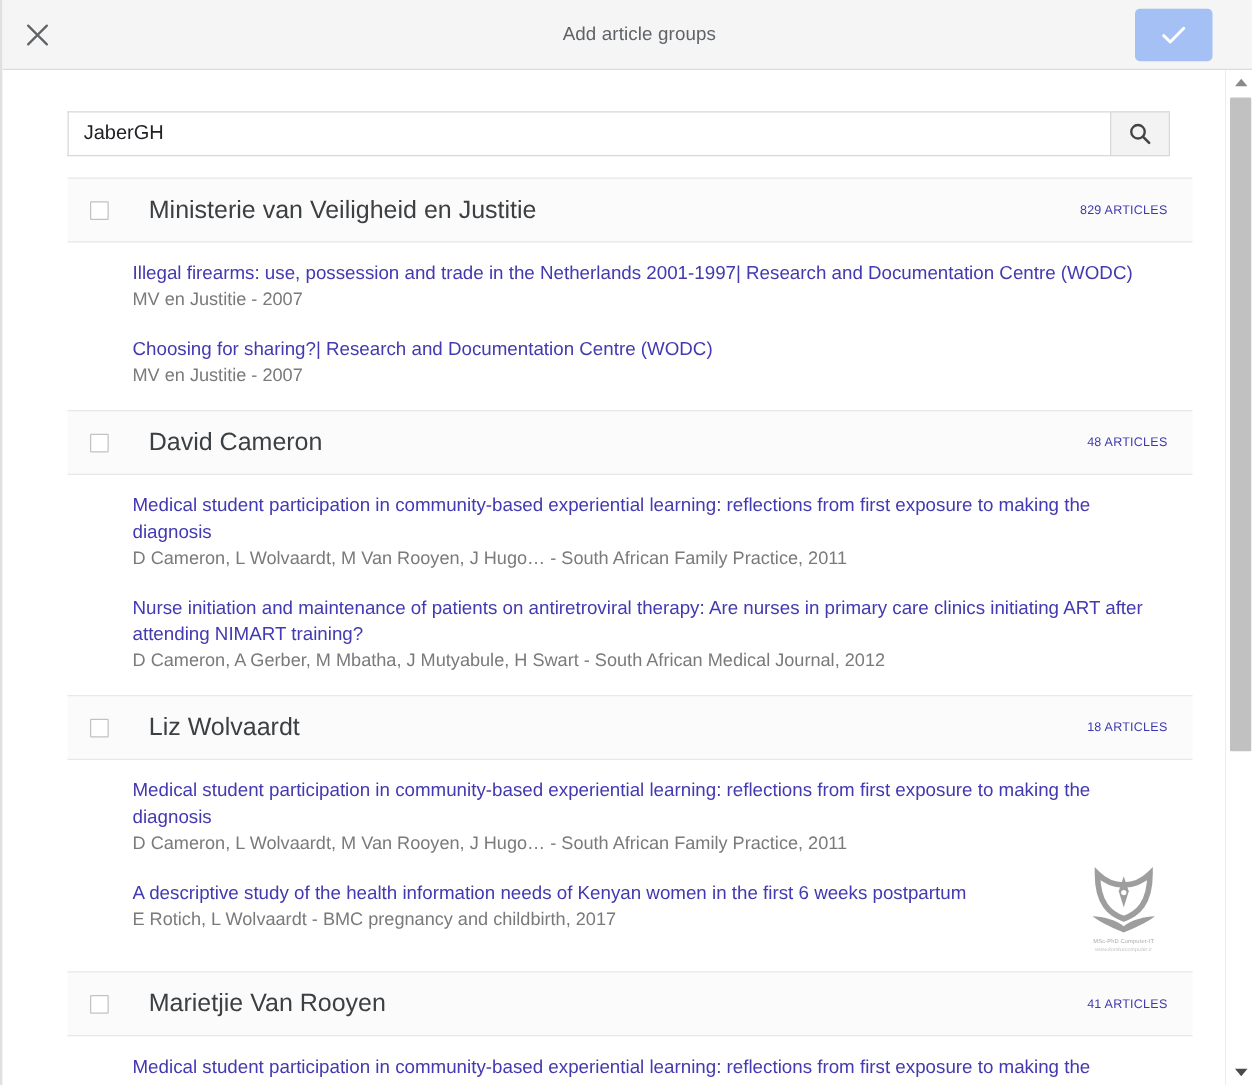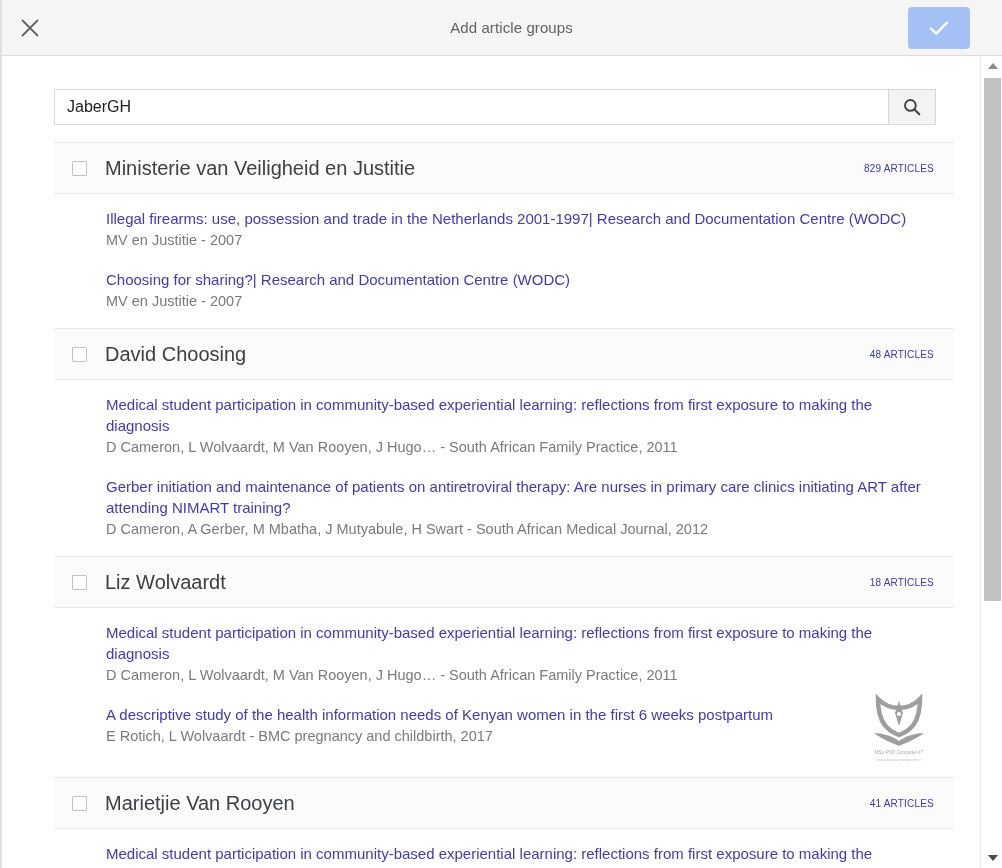--- a/index.html
+++ b/index.html
@@ -128,20 +128,21 @@
   }
   .group-header {
     display: flex;
     align-items: center;
     height: 52px;
     background: #fbfbfb;
     border-top: 1px solid #e8e8e8;
     border-bottom: 1px solid #e8e8e8;
     padding: 0 20px 0 18px;
     cursor: pointer;
+    gap: 14px;
   }
   .gh-checkbox {
     width: 15px;
     height: 15px;
     border: 1px solid #c2c2c2;
     background: #ffffff;
     flex: 0 0 auto;
     margin-right: 18px;
     cursor: pointer;
     border-radius: 1px;
@@ -305,30 +306,30 @@
             <div class="article">
               <a class="art-title">Choosing for sharing?| Research and Documentation Centre (WODC)</a>
               <div class="art-meta">MV en Justitie - 2007</div>
             </div>
           </div>
         </div>
 
         <div class="group">
           <div class="group-header">
             <span class="gh-checkbox"></span>
-            <span class="gh-name">David Choosing</span>
+            <span class="gh-name">David Cameron</span>
             <span class="gh-count">48 ARTICLES</span>
           </div>
           <div class="articles">
             <div class="article">
               <a class="art-title">Medical student participation in community-based experiential learning: reflections from first exposure to making the diagnosis</a>
               <div class="art-meta">D Cameron, L Wolvaardt, M Van Rooyen, J Hugo… - South African Family Practice, 2011</div>
             </div>
             <div class="article">
-              <a class="art-title">Gerber initiation and maintenance of patients on antiretroviral therapy: Are nurses in primary care clinics initiating ART after attending NIMART training?</a>
+              <a class="art-title">Nurse initiation and maintenance of patients on antiretroviral therapy: Are nurses in primary care clinics initiating ART after attending NIMART training?</a>
               <div class="art-meta">D Cameron, A Gerber, M Mbatha, J Mutyabule, H Swart - South African Medical Journal, 2012</div>
             </div>
           </div>
         </div>
 
         <div class="group">
           <div class="group-header">
             <span class="gh-checkbox"></span>
             <span class="gh-name">Liz Wolvaardt</span>
             <span class="gh-count">18 ARTICLES</span>

